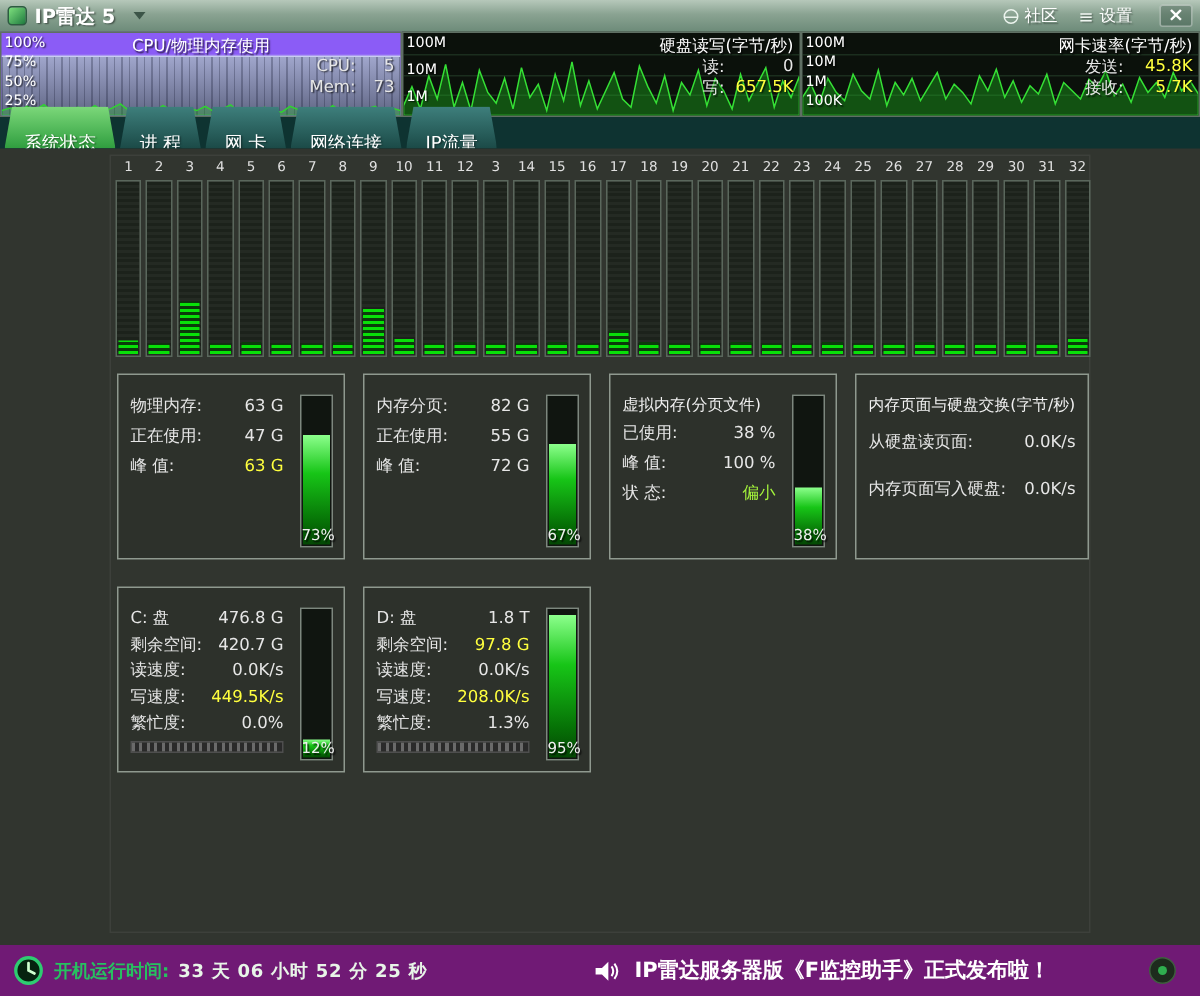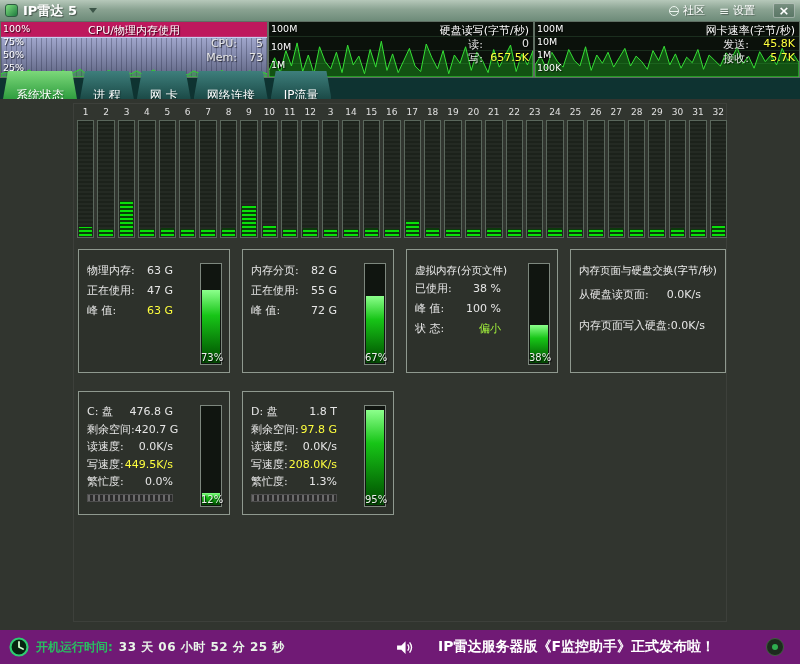--- a/index.html
+++ b/index.html
@@ -14,21 +14,21 @@
 .tb-right{margin-left:auto;display:flex;align-items:center;gap:14px}
 .tb-btn{display:flex;align-items:center;gap:4px;color:#fff;font-size:11px;text-shadow:1px 1px 1px rgba(0,0,0,.35)}
 .globe-icon{width:10px;height:10px;border:1px solid #ecf4ee;border-radius:50%;position:relative}
 .globe-icon::after{content:"";position:absolute;left:0;right:0;top:4px;height:1px;background:#ecf4ee}
 .gear-glyph{font-size:12px;color:#f0f6f1}
 .close-btn{width:22px;height:15px;display:flex;align-items:center;justify-content:center;color:#fff;font-size:13px;font-weight:bold;background:rgba(40,70,55,.35);border:1px solid rgba(255,255,255,.4);border-radius:2px;margin-left:4px}
 
 
 .monitors{position:absolute;top:21px;left:0;width:800px;height:57px;display:flex}
 .monitor{position:relative;height:57px;border:1px solid #5f6f63;overflow:hidden}
-.monitor.cpu{width:268px;background:#be185d}
+.monitor.cpu{width:268px;background:#8b5cf6}
 .monitor.diskio{width:266px;background:#0b110b}
 .monitor.net{width:266px;background:#0b110b}
 .graph{position:absolute;left:0;top:0;width:100%;height:100%;z-index:2}
 .gl{position:absolute;left:0;right:0;height:1px;background:rgba(110,200,130,.16);z-index:1}
 .monitor.cpu .gl{background:rgba(200,205,240,.14)}
 .gl.g25{top:25%}.gl.g50{top:50%}.gl.g75{top:75%}
 .memfill{position:absolute;left:0;right:0;bottom:0;background:linear-gradient(180deg,#a0a6cc,#606684);border-top:1px solid #c8cdf0;z-index:1}
 .memfill::after{content:"";position:absolute;inset:0;background:repeating-linear-gradient(90deg,rgba(20,24,48,.28) 0 1px,transparent 1px 5px)}
 .scale{position:absolute;left:2px;font-size:9.5px;color:#fff;text-shadow:1px 1px 1px rgba(0,0,0,.7);z-index:4}
 .s0{top:1px}.s1{top:14px}.s2{top:27px}.s3{top:40px}
@@ -54,42 +54,42 @@
 .cores{position:absolute;top:107px;left:77px;width:650px;height:131px;display:flex;gap:3px}
 .core{flex:1;display:flex;flex-direction:column;align-items:center;min-width:0}
 .core .num{height:13px;font-size:9px;color:#e0e0e0}
 .core .track{position:relative;width:100%;flex:1;border:1px solid #5a675c;background:repeating-linear-gradient(to top,#242a23 0 2px,#1c221b 2px 4px)}
 .core .fill{position:absolute;left:1px;right:1px;bottom:1px;background:repeating-linear-gradient(to top,#09e009 0 2px,#0b3b0b 2px 4px)}
 
 
 .panel-row{position:absolute;display:flex;gap:12px}
 #mem-row{top:249px;left:78px}
 #disk-row{top:391px;left:78px}
-.panel{position:relative;width:152px;height:124px;border:1px solid #8f998f;padding:11px 24px 6px 8px;background:rgba(0,0,0,.07)}
+.panel{position:relative;width:152px;height:124px;border:1px solid #8f998f;padding:11px 8px 6px 8px;background:rgba(0,0,0,.07)}
 .panel.wide{width:156px}
 .rows.with-bar{margin-right:32px}
 .ptitle{line-height:18px;white-space:nowrap;font-size:10.5px;color:#f0f0f0}
 .prow{display:flex;justify-content:space-between;line-height:20px}
 .panel.disk .prow{line-height:17.5px}
 .panel.no-bar .prow{line-height:31px}
 .plabel{white-space:nowrap}
 .pval{white-space:nowrap}
 .pval.y{color:#ffff3e}
 .pval.g{color:#a4f43c}
 .busy-meter{margin-top:3px;height:8px;width:100%;border:1px solid #4e4e4e;background:repeating-linear-gradient(90deg,#6a6a6a 0 2px,#2a2a2a 2px 5px)}
 .vbar{position:absolute;top:13px;bottom:7px;right:7px;width:22px;border:1px solid #7d877e;background:#101510}
 .vfill{position:absolute;left:1px;right:1px;bottom:1px;background:linear-gradient(180deg,#8cff8c 0%,#17c517 35%,#067006 80%,#044804 100%)}
 .pct{position:absolute;left:0;right:0;bottom:1px;text-align:center;font-size:10px;color:#f0f0f0;z-index:2;text-shadow:1px 1px 1px rgba(0,0,0,.8)}
 
 
 .statusbar{position:absolute;left:0;bottom:0;width:800px;height:34px;background:#701a75;z-index:6}
 .uptime{position:absolute;left:8px;top:0;height:34px;display:flex;align-items:center;gap:6px}
 .uptime-label{color:#27c060;font-size:12px;font-weight:bold}
 .uptime-value{color:#e8f5e8;font-size:12px;font-weight:bold;letter-spacing:.5px}
-.announce{position:absolute;left:396px;top:0;height:34px;display:flex;align-items:center;gap:25px}
+.announce{position:absolute;left:396px;top:0;height:34px;display:flex;align-items:center;gap:10px}
 .announce-text{color:#fff;font-size:14px;font-weight:bold;white-space:nowrap}
 .sb-right{position:absolute;right:16px;top:8px;width:18px;height:18px;border-radius:50%;background:#1d2b1d;border:1px solid #3f5f3f;display:flex;align-items:center;justify-content:center}
 .sb-right::after{content:"";width:6px;height:6px;border-radius:50%;background:#2fae4f}
 </style>
 </head>
 <body>
 
 <div class="titlebar">
   <div class="app-icon"></div>
   <span class="title-text">IP雷达 5</span>

